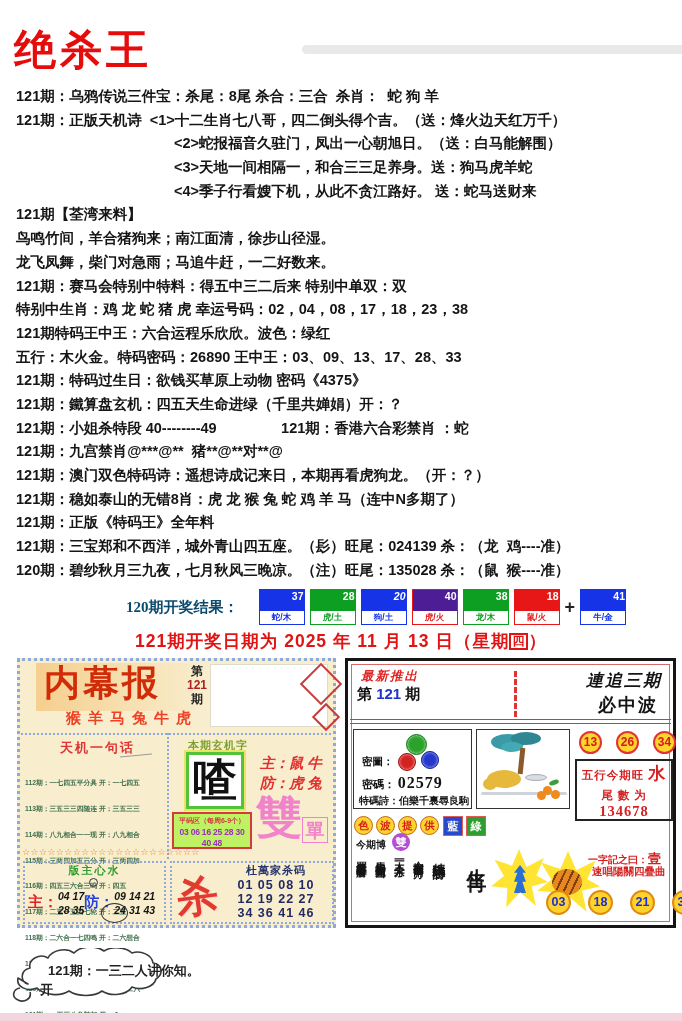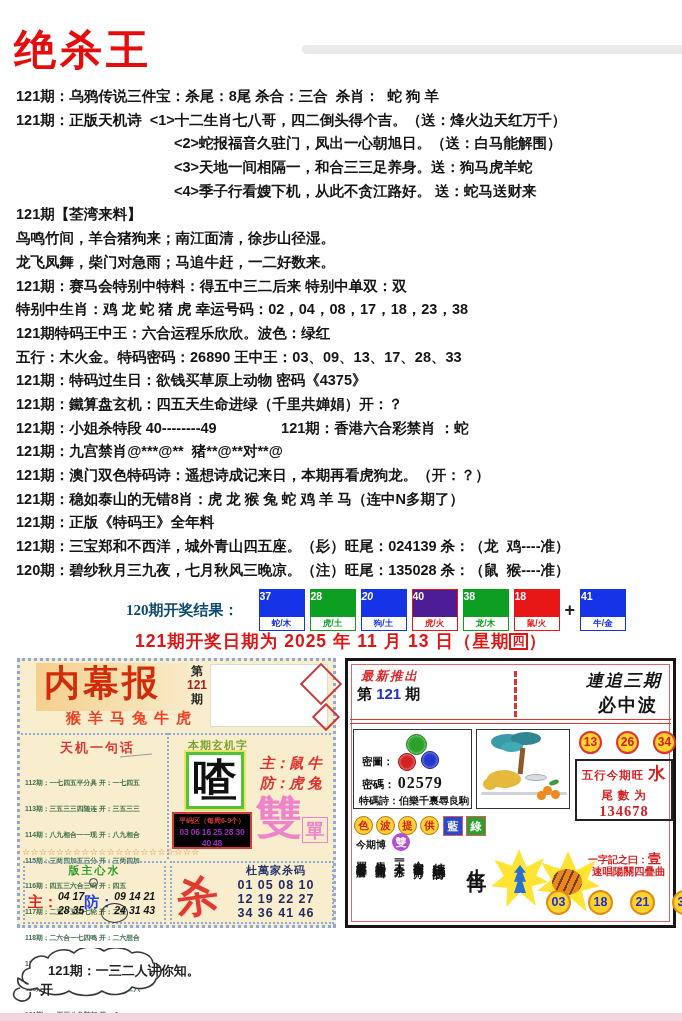--- a/index.html
+++ b/index.html
@@ -17,21 +17,21 @@
   #tips { left:16px; top:85px; width:660px; }
   #tips .tl { height:23.7px; line-height:23.7px; font-size:14.5px; font-weight:700;
               color:#151515; white-space:pre; }
   #tips .ind { padding-left:158px; }
 
   
   #resrow { left:126px; top:589px; display:flex; align-items:center; gap:5px; }
   #reslabel { font-size:15px; font-weight:700; color:#0c4a6e; margin-right:15px;
               font-family:"Liberation Serif", serif; }
   .ball { width:46px; border:1.5px solid #2233cc; background:#fff; }
-  .band { height:27px; color:#fff; font-size:10.5px; font-weight:700; text-align:left; line-height:13px; }
+  .band { height:21px; color:#fff; font-size:10.5px; font-weight:700; text-align:right; line-height:13px; }
   .bz   { height:13px; font-size:8.5px; font-weight:700; text-align:center; line-height:13px; background:#fff; }
   .plus { font-size:18px; font-weight:900; color:#222; }
 
   
   #daterow { left:0; top:629px; width:682px; text-align:center; font-size:17.5px;
              font-weight:900; color:#e11414; letter-spacing:1px; }
   .bx4 { display:inline-block; border:2px solid #e11414; font-size:12px; line-height:13px;
          padding:0 1px; vertical-align:2px; }
 
   
@@ -65,21 +65,21 @@
             border:3px solid #54c23a; box-shadow:0 0 0 2px #e9e468; text-align:center; }
   .xj-char { font-size:44px; font-weight:900; line-height:52px; color:#111;
              font-family:"Liberation Serif", serif; }
   .zhufang { left:240px; top:92px; font-size:14.5px; font-weight:900; color:#e03030;
              line-height:20px; font-family:"Liberation Serif", serif; font-style:italic; }
   .shuang { left:236px; top:126px; font-size:46px; font-weight:900; color:#f083c9;
             font-family:"Liberation Serif", serif; }
   .dan { left:282px; top:156px; width:26px; height:26px; border:1.5px solid #f083c9;
          color:#f083c9; font-size:19px; font-weight:900; text-align:center; line-height:25px; }
   .pingma { left:152px; top:151px; width:80px; height:37px; border:2px solid #d23b3b;
-            background:#000000; text-align:center; overflow:hidden; }
+            background:#bef264; text-align:center; overflow:hidden; }
   .pm1 { font-size:7px; color:#d23b3b; font-weight:700; line-height:13px; }
   .pm2 { font-size:8.5px; color:#9a30b8; font-weight:900; line-height:11px; letter-spacing:-.2px; }
   .bzbox { left:3px; top:200px; width:143px; height:63px; border:2px dotted #8fa9da; }
   .bz-title { text-align:center; font-size:11px; font-weight:900; color:#2f9e2f;
               font-family:"Liberation Serif", serif; letter-spacing:2px; line-height:14px; }
   .bz-circle { position:absolute; left:64px; top:15px; width:9px; height:9px;
                border:1.3px solid #333; border-radius:50%; }
   .bz-line { position:absolute; display:flex; left:3px; top:22px; }
   .bz-zhu { color:#dd2222; } .bz-fang { color:#2244dd; }
   .bz-k { font-size:15px; font-weight:900; font-family:"Liberation Serif", serif; line-height:34px; }

